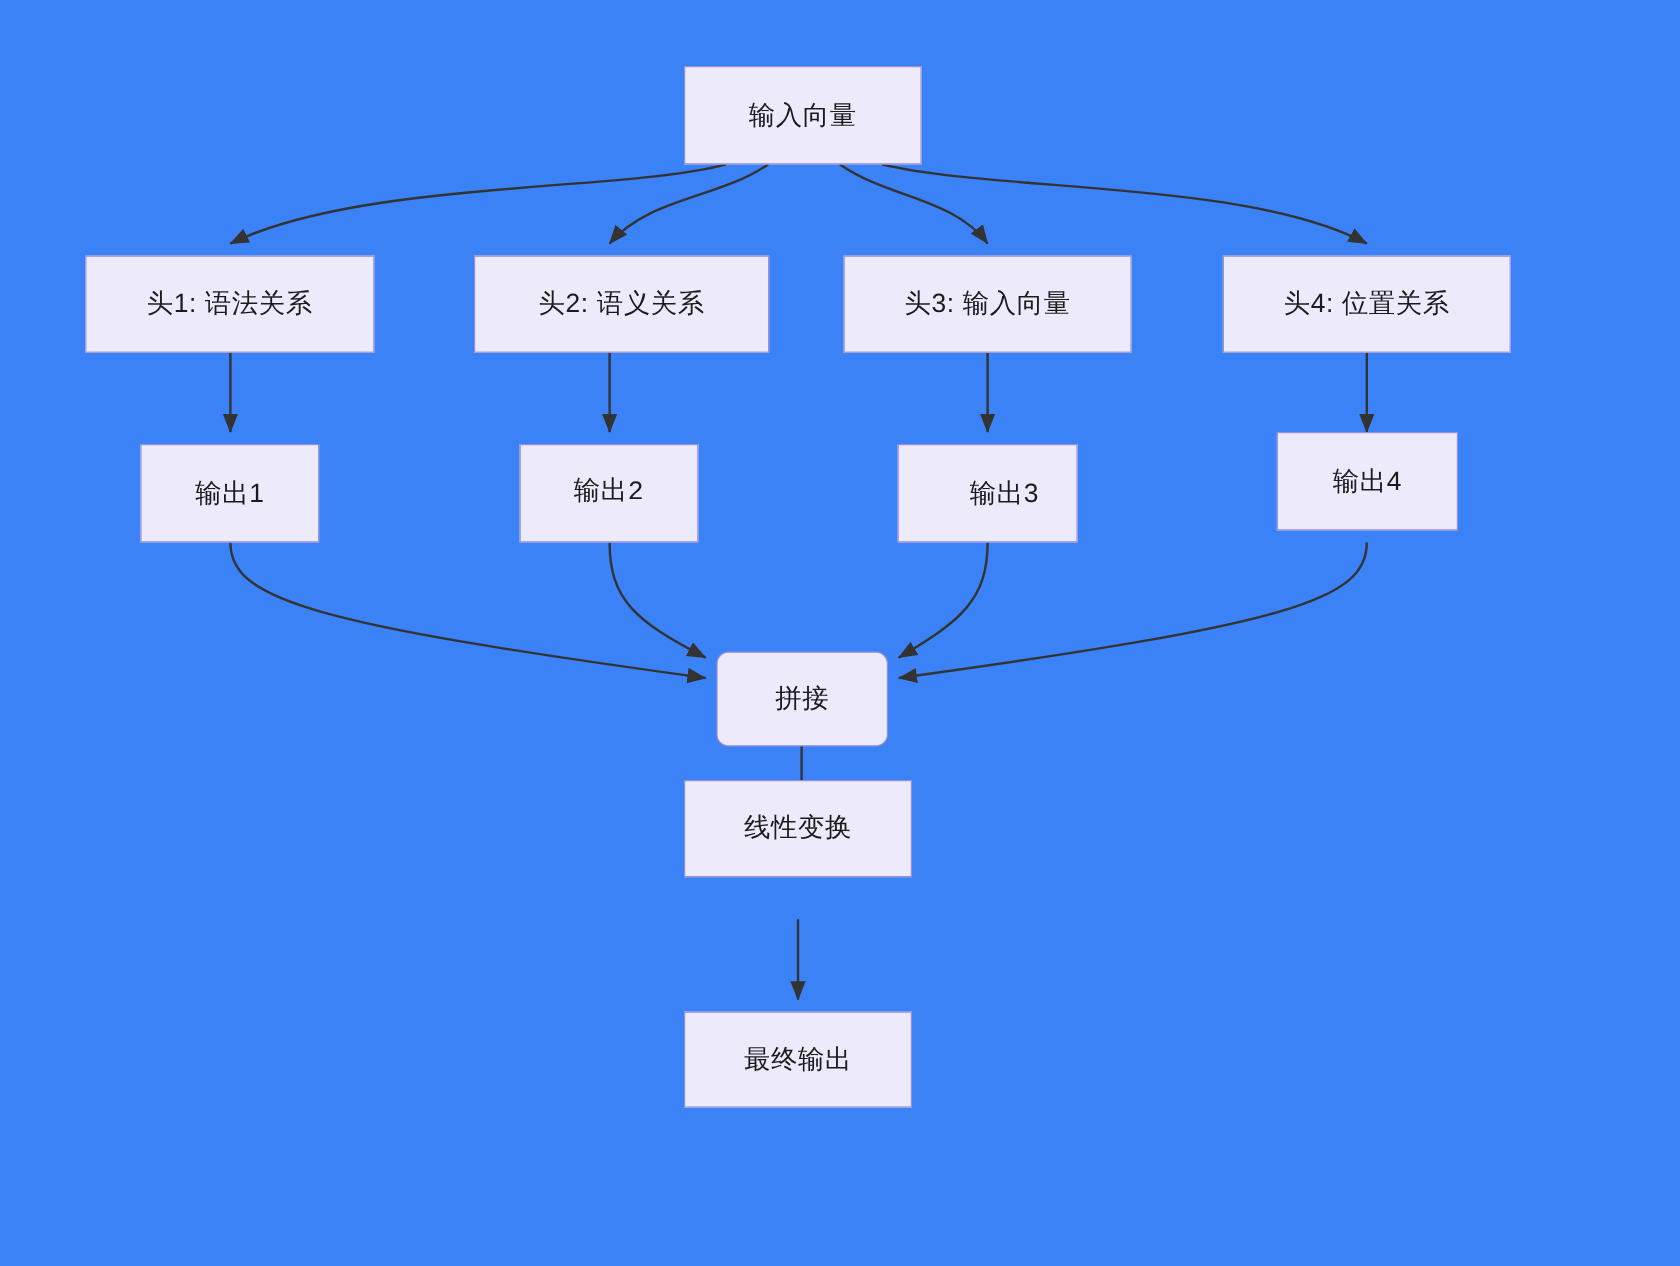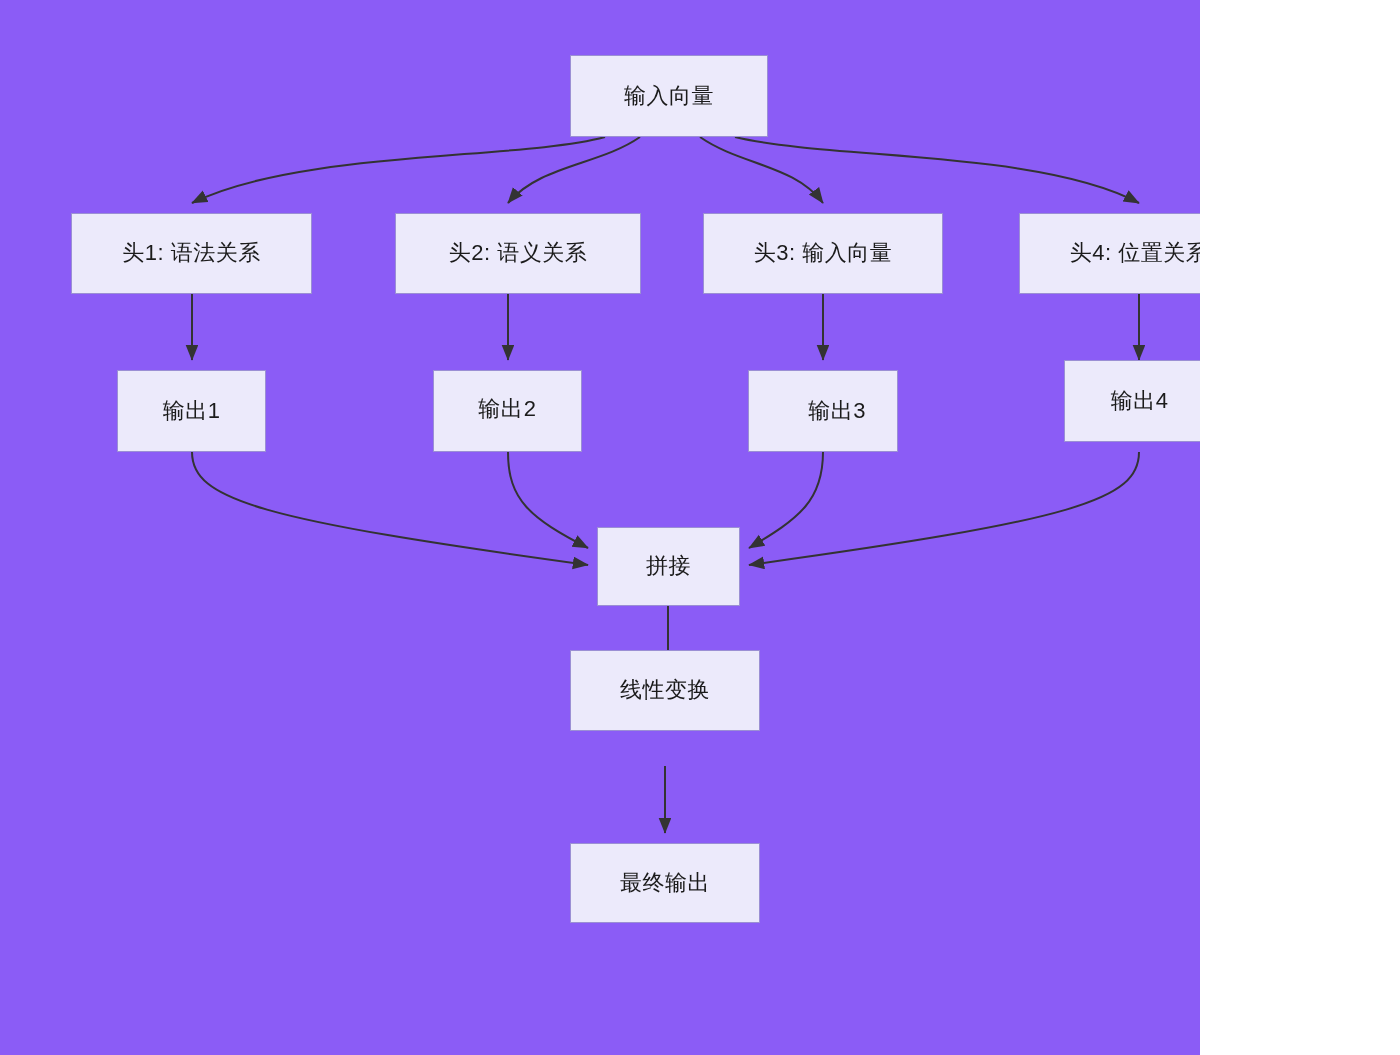--- a/index.html
+++ b/index.html
@@ -7,23 +7,23 @@
   html, body {
     margin: 0;
     padding: 0;
     background: #ffffff;
   }
   body {
     font-family: "Liberation Sans", "DejaVu Sans", sans-serif;
   }
   #canvas {
     position: relative;
-    width: 1200px;
+    width: 1400px;
     height: 1055px;
-    background: #8b5cf6;
+    background: #3b82f6;
     overflow: hidden;
   }
   #edges {
     position: absolute;
     left: 0;
     top: 0;
     width: 1400px;
     height: 1055px;
     pointer-events: none;
   }
@@ -117,21 +117,21 @@
   </div>
 
   <div class="node" style="left:748px; top:370px; width:150px; height:82px;padding-left:28px;">
     <span class="node-label">输出3</span>
   </div>
 
   <div class="node" style="left:1064px; top:360px; width:151px; height:82px;justify-content:center;">
     <span class="node-label">输出4</span>
   </div>
 
-  <div class="node" style="left:597px; top:527px; width:143px; height:79px;">
+  <div class="node" style="left:597px; top:543px; width:143px; height:79px;border-radius:10px;">
     <span class="node-label">拼接</span>
   </div>
 
   <div class="node" style="left:570px; top:650px; width:190px; height:81px;text-align:center;">
     <span class="node-label">线性变换</span>
   </div>
 
   <div class="node" style="left:570px; top:843px; width:190px; height:80px;">
     <span class="node-label">最终输出</span>
   </div>

